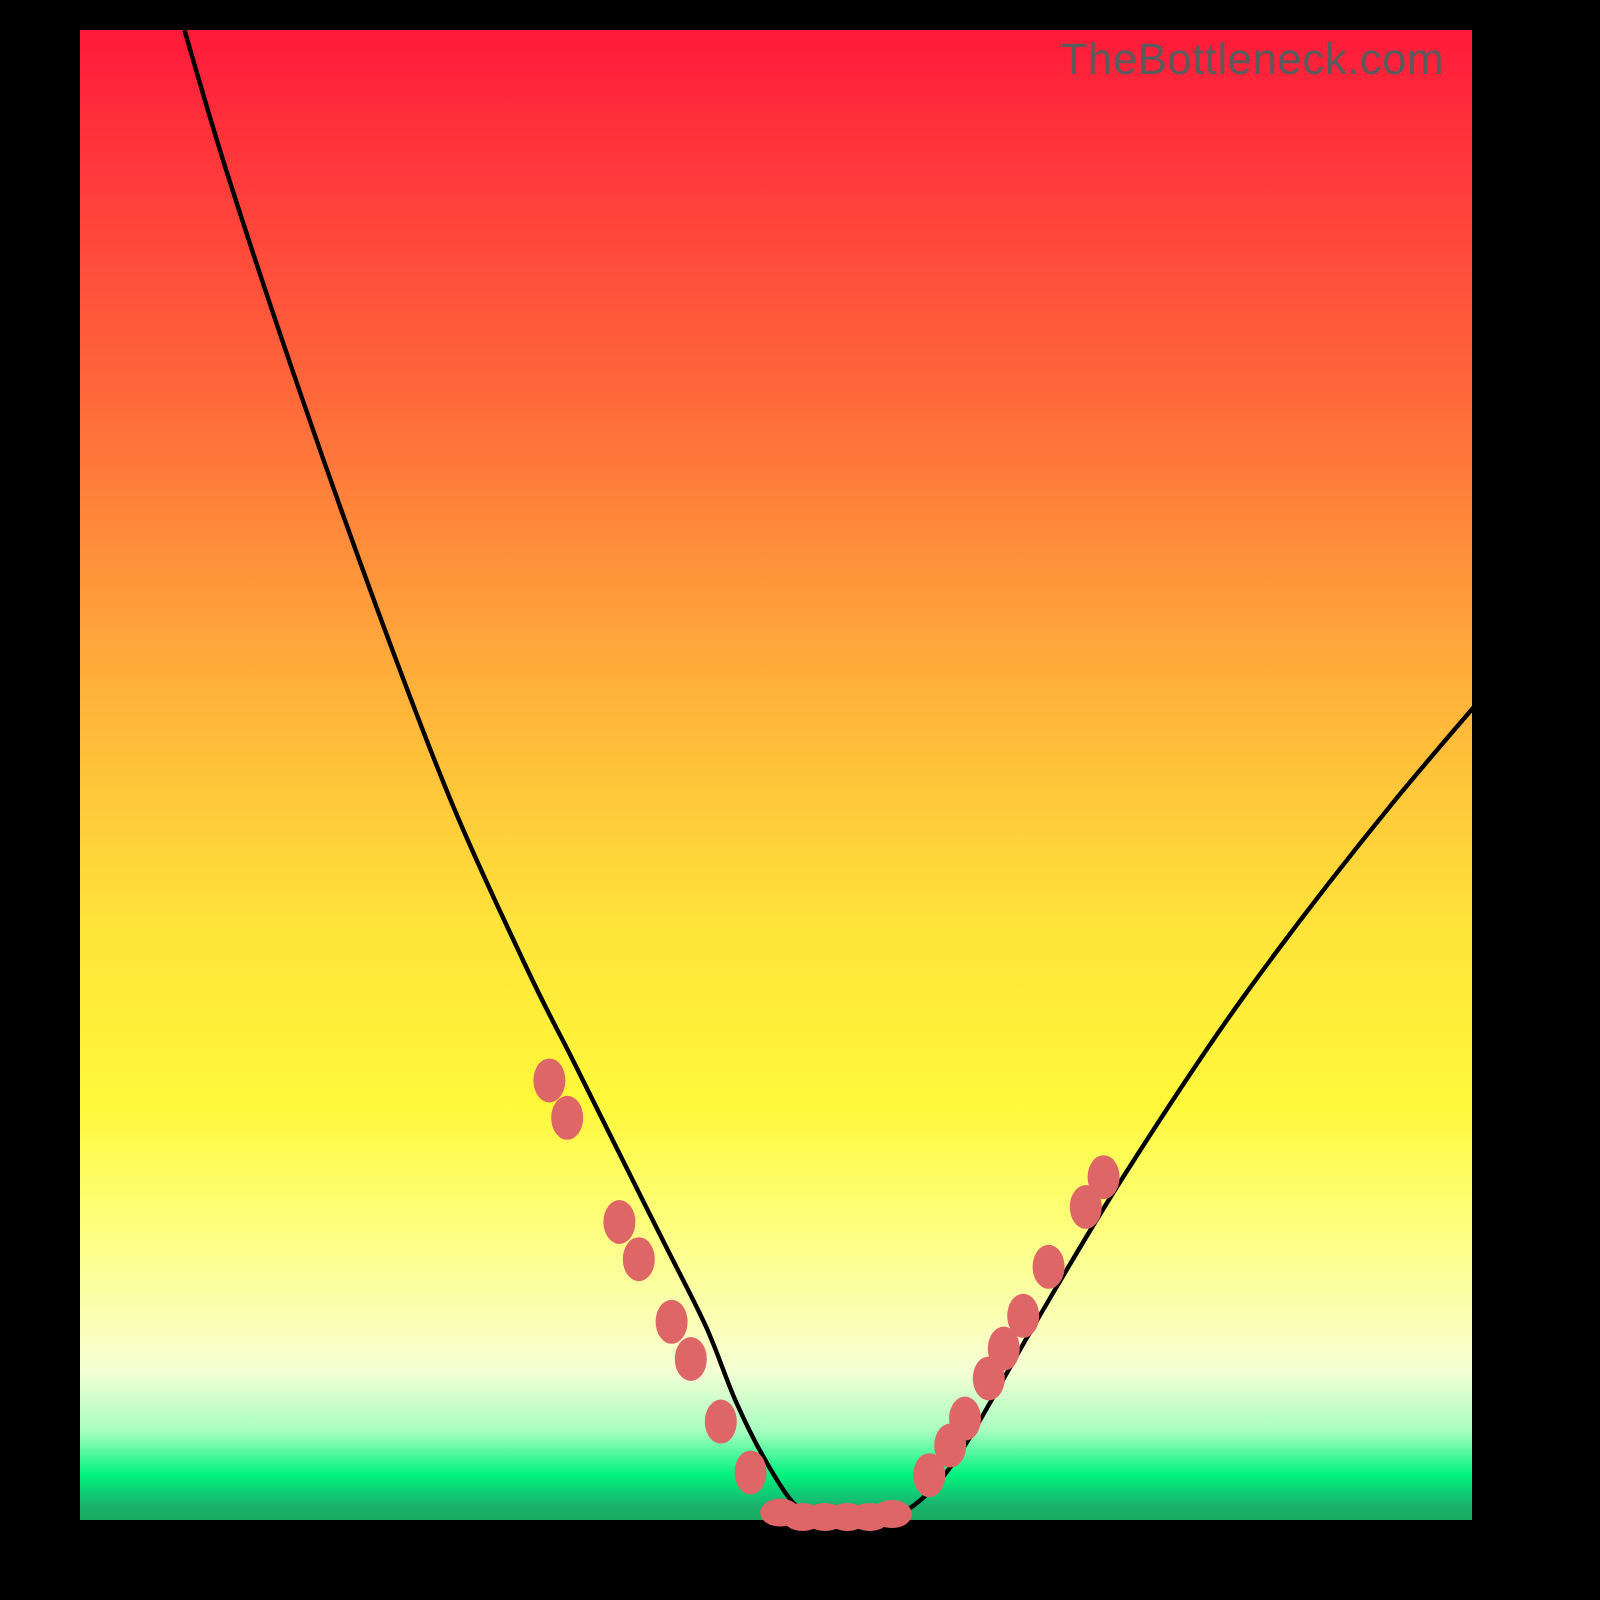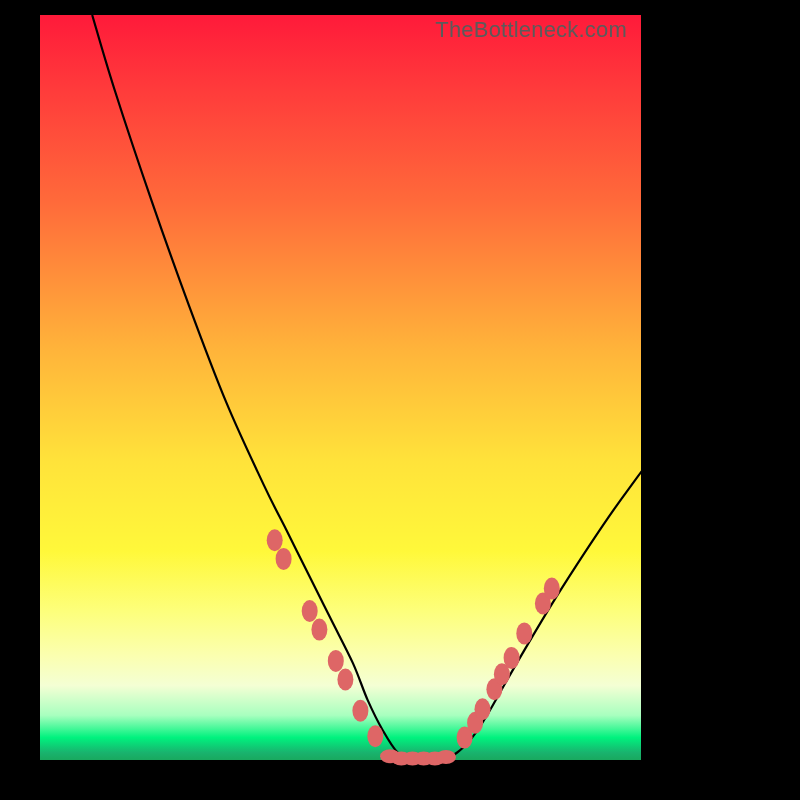--- a/index.html
+++ b/index.html
@@ -8,21 +8,21 @@
     width: 800px;
     height: 800px;
     background: #000;
     font-family: Arial, Helvetica, sans-serif;
     overflow: hidden;
   }
   .chart-frame {
     position: absolute;
     left: 40px;
     top: 15px;
-    width: 601px;
+    width: 696px;
     height: 745px;
     background: linear-gradient(to bottom,
       #ff1a3a 0%,
       #ff3b3b 10%,
       #ff6a3a 25%,
       #ffb43a 45%,
       #ffe33a 60%,
       #fff83a 72%,
       #fdff7b 80%,
       #fbffb0 86%,

